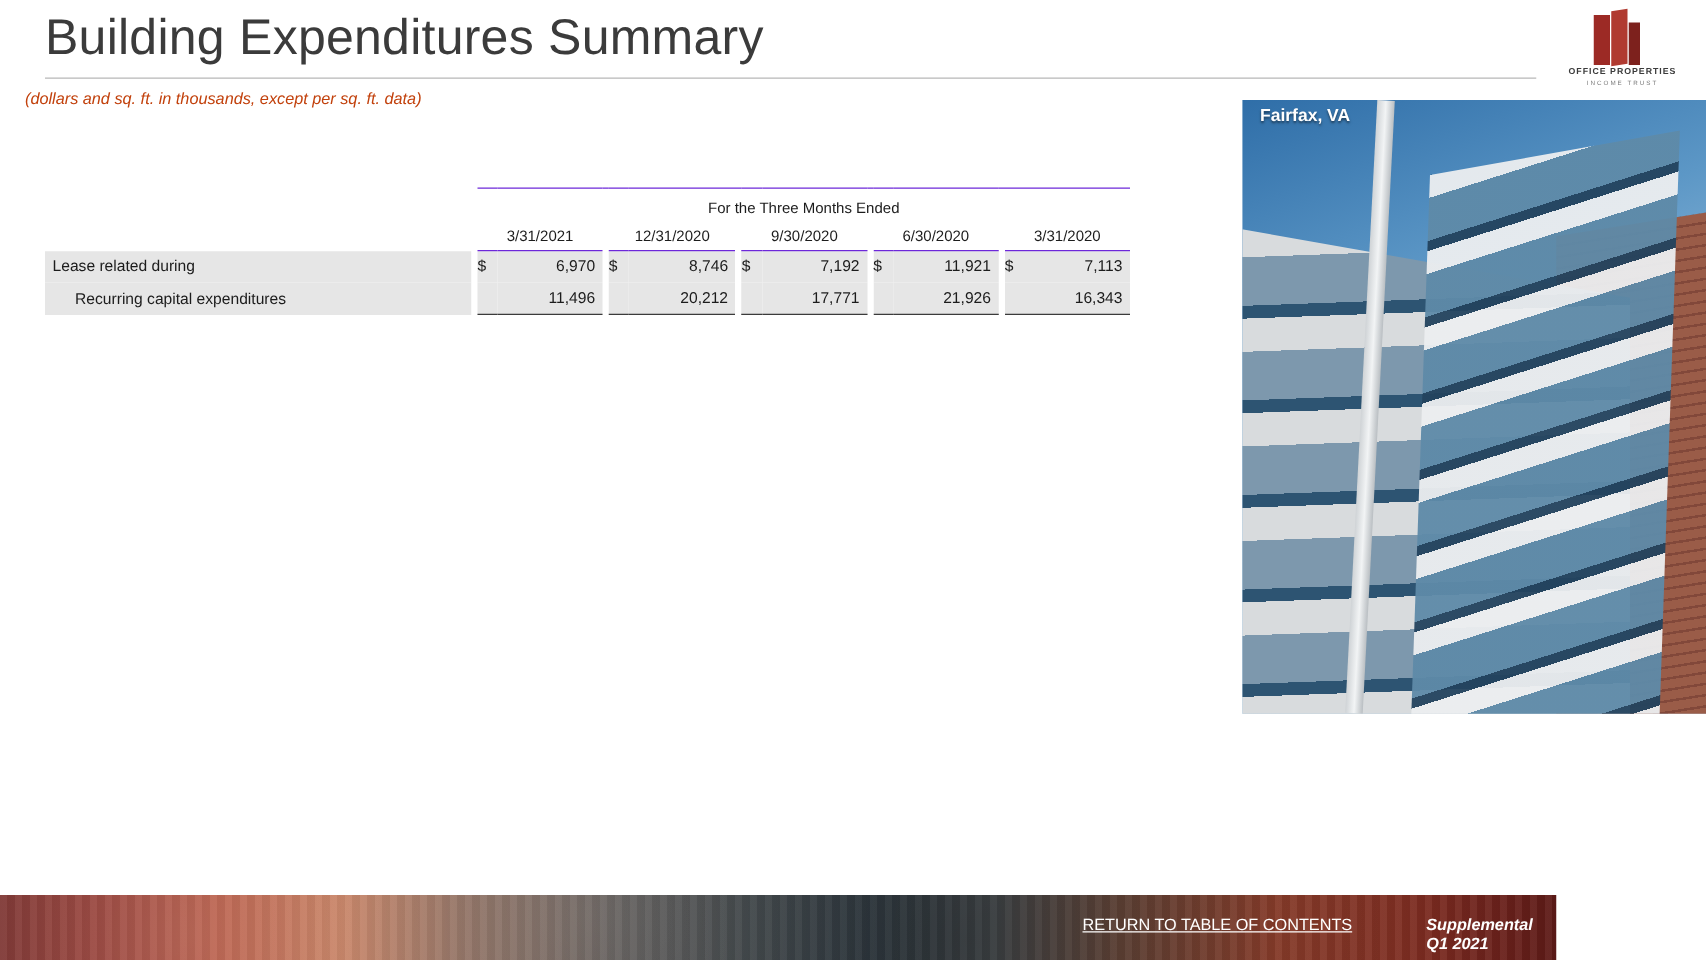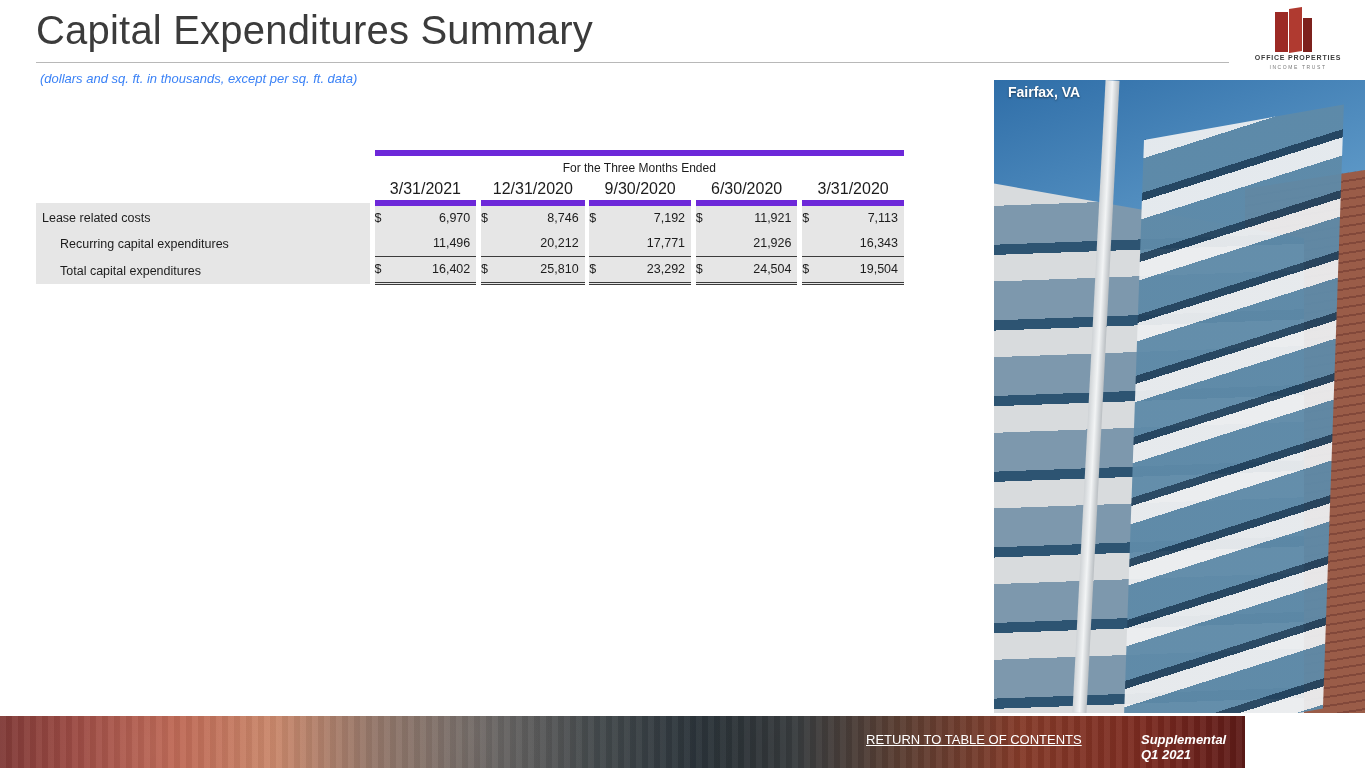--- a/index.html
+++ b/index.html
@@ -29,25 +29,25 @@
   #title-rule {
     position: absolute;
     left: 36px;
     top: 62px;
     width: 1193px;
     height: 1px;
     background: #b8b8b8;
   }
   #subtitle {
     position: absolute;
-    left: 40px;
+    left: 20px;
     top: 71px;
     font-size: 13px;
     font-style: italic;
-    color: #3b82f6;
+    color: #c2410c;
   }
 
   
   #logo {
     position: absolute;
     left: 1253px;
     top: 8px;
     width: 90px;
     height: 64px;
   }
@@ -145,40 +145,40 @@
   .spacer-col { width: 6px; }
 
   .group-head {
     text-align: center;
     font-size: 12px;
     height: 20px;
     line-height: 20px;
   }
   .col-head {
     text-align: center;
-    font-size: 16px;
+    font-size: 12px;
     height: 22px;
     line-height: 22px;
   }
-  .rule-top { border-top: 6px solid #6d28d9; }
+  .rule-top { border-top: 1px solid #6d28d9; }
   .shaded { background: #e6e6e6; }
 
   .u-single { border-bottom: 1px solid #3b3b3b; }
   .u-double {
     border-bottom: 3px double #3b3b3b;
   }
   .row-gap td { height: 18px; }
 
   
   #photo {
     position: absolute;
     left: 994px;
     top: 80px;
     width: 371px;
-    height: 633px;
+    height: 491px;
     overflow: hidden;
     background: linear-gradient(180deg, #3f7fb5 0%, #6ea3cd 40%, #8bb7d8 100%);
   }
   #photo .sky {
     position: absolute;
     inset: 0;
     background: linear-gradient(160deg, #2f6ea8 0%, #5c97c6 30%, #9cc2de 60%, #cfe0ec 100%);
   }
   #photo .brick {
     position: absolute;
@@ -290,21 +290,21 @@
     position: absolute;
     left: 1313px;
     top: 16px;
     font-size: 13px;
     color: #ffffff;
   }
 </style>
 </head>
 <body>
 
-<div id="page-title">Capital Expenditures Summary</div>
+<div id="page-title">Building Expenditures Summary</div>
 <div id="title-rule"></div>
 <div id="subtitle">(dollars and sq. ft. in thousands, except per sq. ft. data)</div>
 
 <div id="logo">
   <div id="logo-mark">
     <div class="bar-a"></div>
     <div class="bar-b"></div>
     <div class="bar-c"></div>
   </div>
   <div id="logo-text">OFFICE PROPERTIES</div>
@@ -328,21 +328,21 @@
       <td class="col-head" colspan="2">12/31/2020</td>
       <td class="spacer-col"></td>
       <td class="col-head" colspan="2">9/30/2020</td>
       <td class="spacer-col"></td>
       <td class="col-head" colspan="2">6/30/2020</td>
       <td class="spacer-col"></td>
       <td class="col-head" colspan="2">3/31/2020</td>
     </tr>
 
     <tr>
-      <td class="lbl shaded">Lease related costs</td>
+      <td class="lbl shaded">Lease related during</td>
       <td class="spacer-col"></td>
       <td class="cur shaded rule-top">$</td>
       <td class="num shaded rule-top">6,970</td>
       <td class="spacer-col"></td>
       <td class="cur shaded rule-top">$</td>
       <td class="num shaded rule-top">8,746</td>
       <td class="spacer-col"></td>
       <td class="cur shaded rule-top">$</td>
       <td class="num shaded rule-top">7,192</td>
       <td class="spacer-col"></td>
@@ -367,38 +367,20 @@
       <td class="num shaded u-single">17,771</td>
       <td class="spacer-col"></td>
       <td class="cur shaded u-single"></td>
       <td class="num shaded u-single">21,926</td>
       <td class="spacer-col"></td>
       <td class="cur shaded u-single"></td>
       <td class="num shaded u-single">16,343</td>
     </tr>
 
 
-    <tr>
-      <td class="lbl indent shaded">Total capital expenditures</td>
-      <td class="spacer-col"></td>
-      <td class="cur shaded u-double">$</td>
-      <td class="num shaded u-double">16,402</td>
-      <td class="spacer-col"></td>
-      <td class="cur shaded u-double">$</td>
-      <td class="num shaded u-double">25,810</td>
-      <td class="spacer-col"></td>
-      <td class="cur shaded u-double">$</td>
-      <td class="num shaded u-double">23,292</td>
-      <td class="spacer-col"></td>
-      <td class="cur shaded u-double">$</td>
-      <td class="num shaded u-double">24,504</td>
-      <td class="spacer-col"></td>
-      <td class="cur shaded u-double">$</td>
-      <td class="num shaded u-double">19,504</td>
-    </tr>
 
     <tr class="row-gap">
       <td colspan="16"></td>
     </tr>
     <tr class="row-gap">
       <td colspan="16"></td>
     </tr>
 
 
   </tbody>

